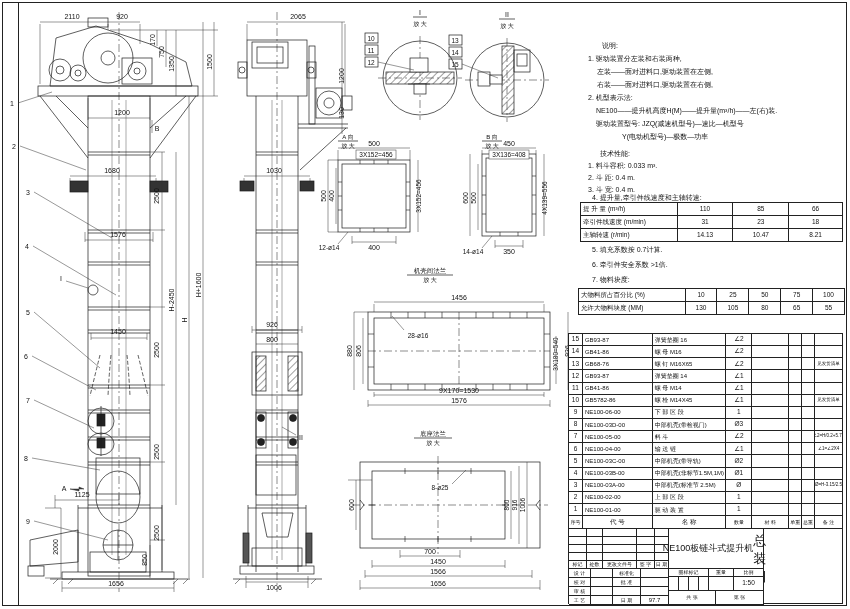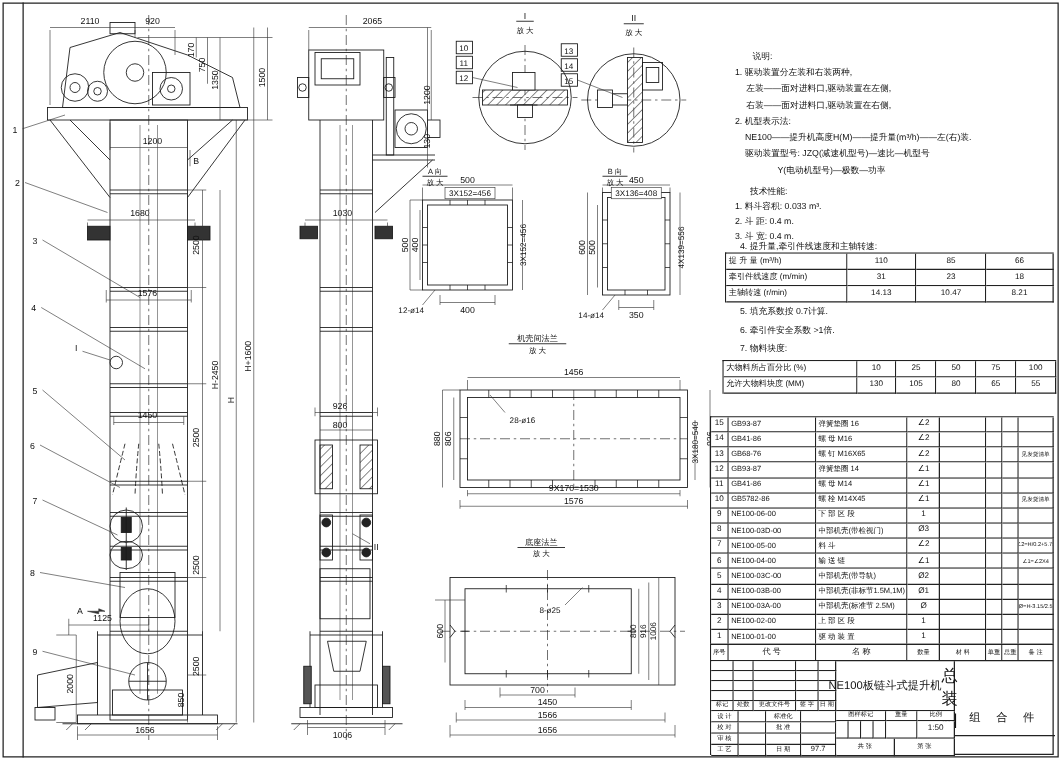--- a/index.html
+++ b/index.html
@@ -685,17 +685,16 @@
     <div class="c" style="width:10px;height:14px"></div>
         <div class="c" style="width:10px;height:14px"></div>
     <div class="c" style="width:25px;height:14px"></div>
     <div class="c" style="width:30px;height:14px;font-size:6.5px">1:50</div>
   </div>
   <div class="abs row" style="left:100px;top:62px;width:95px">
     <div class="c sm" style="width:47px;height:14px">共    张</div>
     <div class="c sm" style="width:48px;height:14px">第    张</div>
   </div>
 
-  <div class="abs" style="left:195px;top:32px;width:80px;height:28px;border-bottom:1px solid #222;display:flex;align-items:center;justify-content:center;font-size:9px;letter-spacing:5px">组 合 件</div>
   <div class="abs" style="left:195px;top:60px;width:80px;height:16px"></div>
 </div>
 
 </div>
 
 </body></html>

